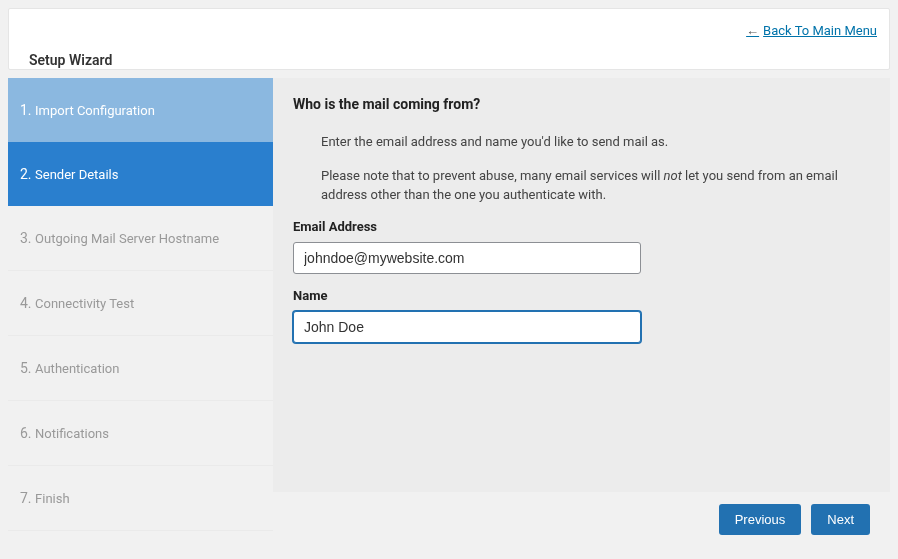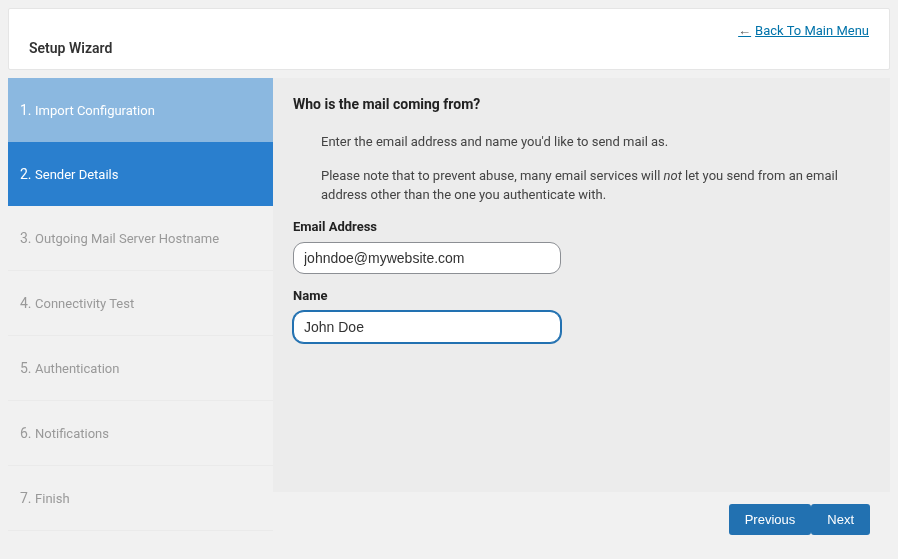--- a/index.html
+++ b/index.html
@@ -20,25 +20,25 @@
       border-radius: 2px;
       margin: 8px;
       padding: 15px 20px;
       position: relative;
       height: 62px;
     }
     .header-title {
       font-size: 14px;
       font-weight: 600;
       color: #333;
-      margin-top: 16px;
+      margin-top: 28px;
     }
     .back-link {
       position: absolute;
-      right: 20px;
+      right: 12px;
       top: 14px;
       font-size: 13px;
       color: #0073aa;
       text-decoration: underline;
       cursor: pointer;
     }
     .back-link-prefix {
       color: #555;
       text-decoration: none;
       margin-right: 4px;
@@ -100,27 +100,27 @@
       font-style: italic;
     }
     .field-label {
       font-size: 13px;
       font-weight: 700;
       color: #222;
       margin-bottom: 8px;
       margin-top: 14px;
     }
     .text-input {
-      width: 268px;
+      width: 348px;
       padding: 7px 10px;
       font-size: 14px;
       color: #333;
       background: #fff;
       border: 1px solid #8c8f94;
-      border-radius: 11px;
+      border-radius: 3px;
       outline: none;
     }
     .text-input.focused {
       border: 1px solid #2271b1;
       box-shadow: 0 0 0 1px #2271b1;
     }
     .btn {
       background: #2271b1;
       color: #fff;
       border: none;
@@ -129,20 +129,21 @@
       font-size: 13px;
       cursor: pointer;
     }
     .content-wrapper {
       position: relative;
       flex: 1;
     }
     .btn-row {
       display: flex;
       justify-content: flex-end;
+      gap: 10px;
       margin: 12px 20px 0 0;
     }
   </style>
 </head>
 <body>
 
 <div class="header-card">
   <div class="header-title">Setup Wizard</div>
   <div class="back-link">
     <span class="back-link-prefix">←</span><span>Back To Main Menu</span>

